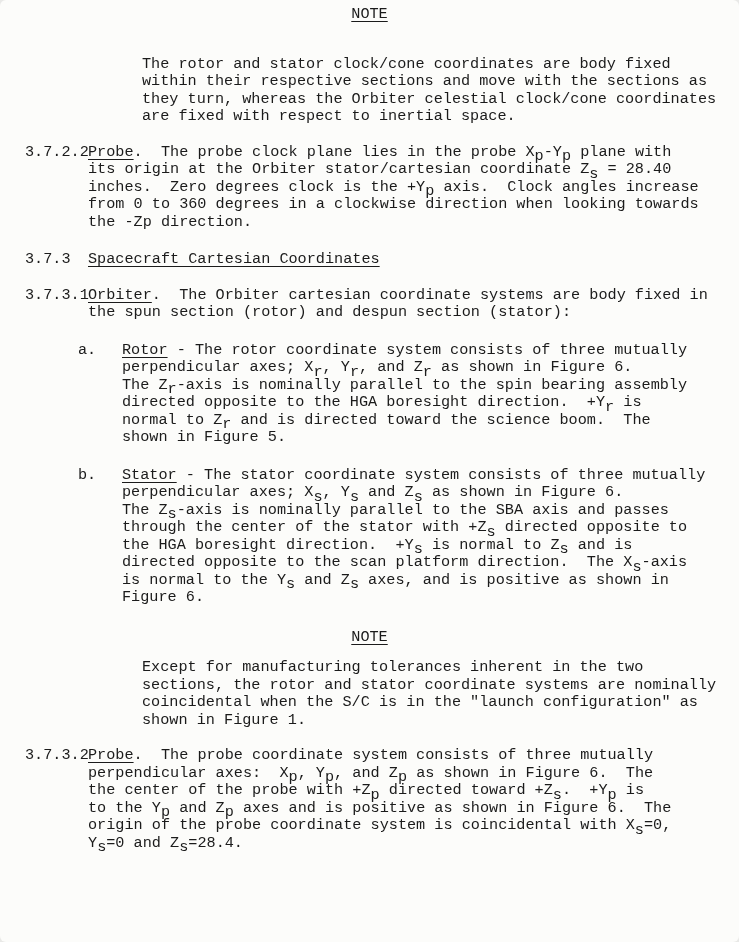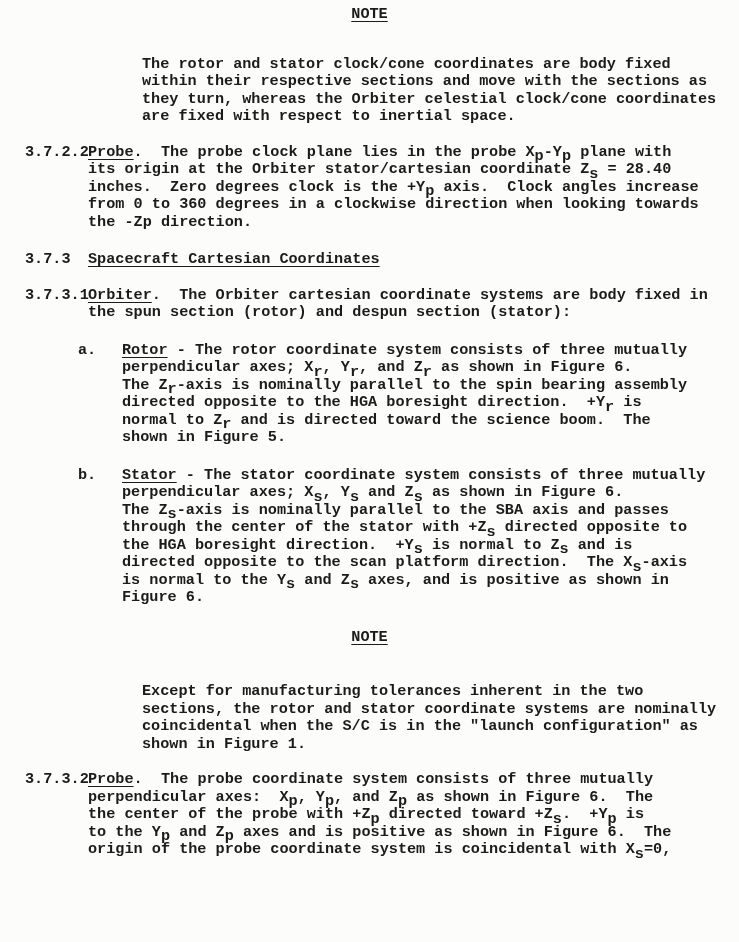--- a/index.html
+++ b/index.html
@@ -6,26 +6,27 @@
   body { background: #e9e9e7; }
 
   .page {
     position: relative;
     width: 739px;
     height: 942px;
     margin: 0 auto;
     background: #fcfcfa;
     color: #1b1b1b;
     font-family: "Liberation Mono", "DejaVu Sans Mono", monospace;
-    font-weight: 700;
+    font-weight: 400;
     font-size: 15.2px;
     line-height: 17.5px;
     overflow: hidden;
     box-sizing: border-box;
     padding: 0 0 16px 8px;
+    border-radius: 6px;
   }
 
   .line { white-space: pre; height: 17.5px; }
 
   
   .sb { position: relative; top: 4.5px; }
 
   
   .ul { text-decoration: underline; text-underline-offset: 3px; text-decoration-thickness: 1.3px; }
 
@@ -39,21 +40,21 @@
 
   
   .blk-0 { margin-top: 6px; }
   .blk-1 { margin-top: 32px; }
   .blk-2 { margin-top: 18px; }
   .blk-3 { margin-top: 20px; }
   .blk-4 { margin-top: 18px; }
   .blk-5 { margin-top: 20px; }
   .blk-6 { margin-top: 20px; }
   .blk-7 { margin-top: 22px; }
-  .blk-8 { margin-top: 37px; }
+  .blk-8 { margin-top: 13px; }
   .blk-9 { margin-top: 18px; }
 </style>
 </head>
 <body>
 
 <div class="page">
   <div>
       <div class="blk-0 note-head"><span class="ul">NOTE</span></div>
       <div class="blk-1 note-body">
         <div class="line">The rotor and stator clock/cone coordinates are body fixed</div>
@@ -105,15 +106,16 @@
         <div class="line">coincidental when the S/C is in the "launch configuration" as</div>
         <div class="line">shown in Figure 1.</div>
       </div>
       <div class="blk-9 sec">
         <span class="sec-num">3.7.3.2</span>
         <div class="line"><span class="ul">Probe</span>.  The probe coordinate system consists of three mutually</div>
         <div class="line">perpendicular axes:  X<span class="sb">p</span>, Y<span class="sb">p</span>, and Z<span class="sb">p</span> as shown in Figure 6.  The</div>
         <div class="line">the center of the probe with +Z<span class="sb">p</span> directed toward +Z<span class="sb">s</span>.  +Y<span class="sb">p</span> is</div>
         <div class="line">to the Y<span class="sb">p</span> and Z<span class="sb">p</span> axes and is positive as shown in Figure 6.  The</div>
         <div class="line">origin of the probe coordinate system is coincidental with X<span class="sb">s</span>=0,</div>
+        <div class="line">Y<span class="sb">s</span>=0 and Z<span class="sb">s</span>=28.4.</div>
       </div>
     </div>
 </div>
 
 </body></html>

